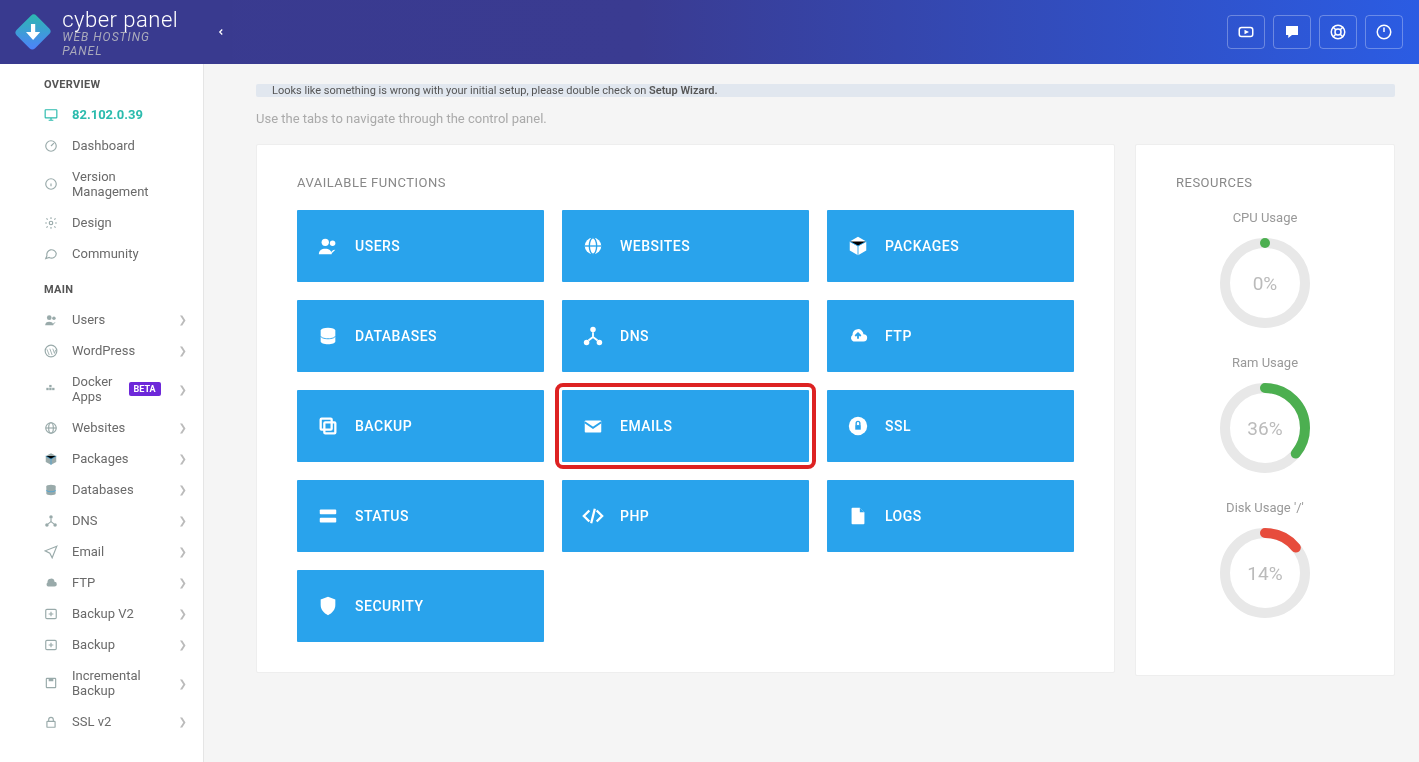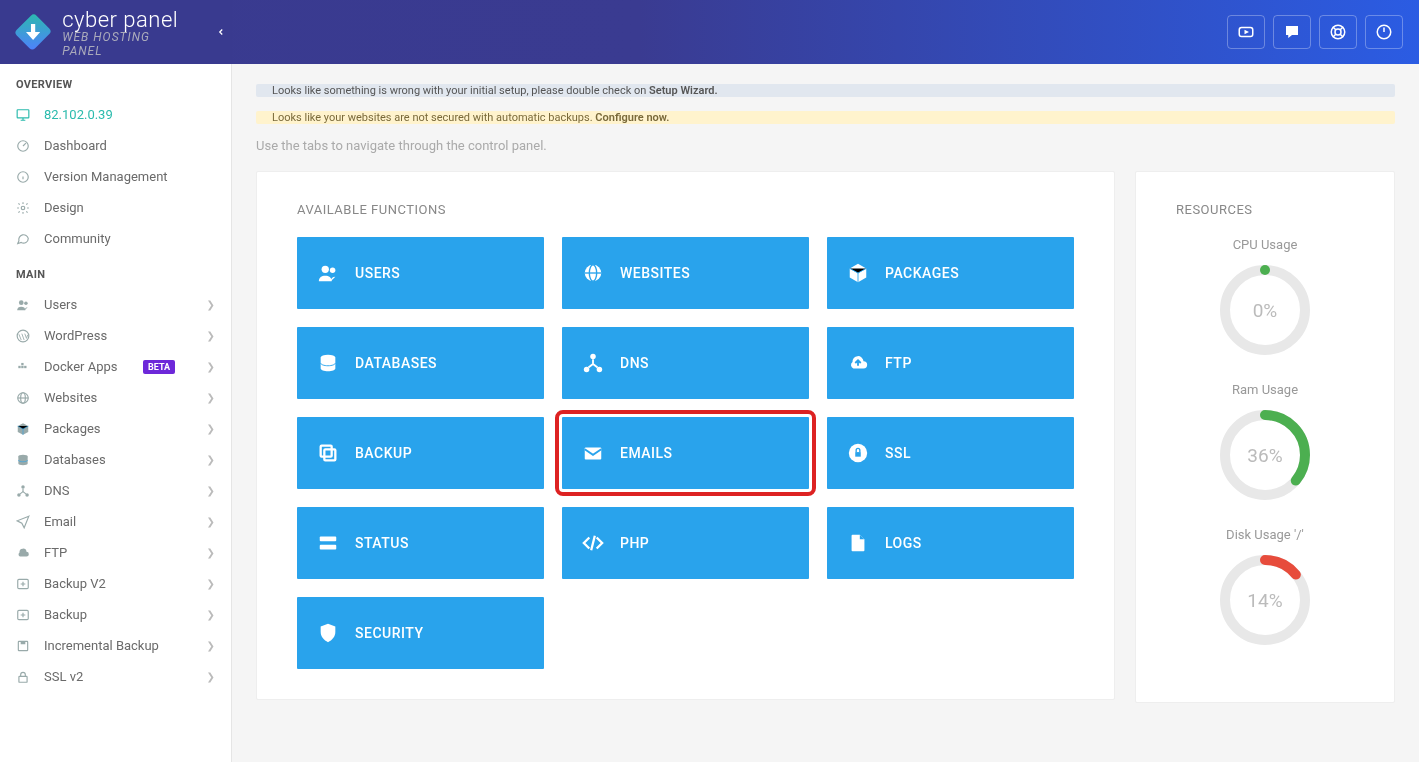--- a/index.html
+++ b/index.html
@@ -57,43 +57,44 @@
   border: 1px solid rgba(255,255,255,0.3);
   border-radius: 4px;
   display: flex; align-items: center; justify-content: center;
   color: #fff;
   cursor: pointer;
 }
 
 .sidebar {
   position: fixed;
   top: 64px; left: 0; bottom: 0;
-  width: 232px;
+  width: 204px;
   background: #fff;
   border-right: 1px solid #e5e5e5;
   overflow-y: auto;
+  padding-left: 28px;
 }
 .side-section-title {
   font-size: 11px;
   font-weight: 700;
   color: #555;
   padding: 14px 16px 8px;
   letter-spacing: .3px;
 }
 .side-item {
   display: flex;
   align-items: center;
   padding: 8px 16px;
   font-size: 13px;
   color: #6a6a6a;
   cursor: pointer;
   gap: 12px;
   position: relative;
 }
-.side-item.ip { color: #2bbbad; }
+.side-item.ip { color: #2bbbad; font-weight: bold; }
 .side-item .side-icon { width: 16px; text-align: center; color: #9aa; font-size: 13px; flex-shrink: 0; }
 .side-item.ip .side-icon { color: #2bbbad; }
 .side-chevron { margin-left: auto; color: #bbb; font-size: 10px; }
 .beta-badge {
   background: #6d28d9;
   color: #fff;
   font-size: 9px;
   font-weight: 700;
   padding: 2px 5px;
   border-radius: 2px;
@@ -500,23 +501,20 @@
       </span>
       <span>SSL v2</span>
       <span class="side-chevron">❯</span>
     </div>
   </div>
 
 <div class="main">
   <div class="alert info">
     <span>Looks like something is wrong with your initial setup, please double check on </span><b>Setup Wizard.</b>
   </div>
-  <div class="alert warning">
-    <span>Looks like your websites are not secured with automatic backups. </span><b>Configure now.</b>
-  </div>
 
   <div class="page-sub">Use the tabs to navigate through the control panel.</div>
 
   <div class="content-row">
     <div class="panel main-panel">
       <div class="panel-heading">AVAILABLE FUNCTIONS</div>
       <div class="func-grid" id="func-grid">
           <div class="func-tile">
             <span class="fi">
               <svg class="icon-svg" width="22" height="22" viewBox="0 0 24 24">

